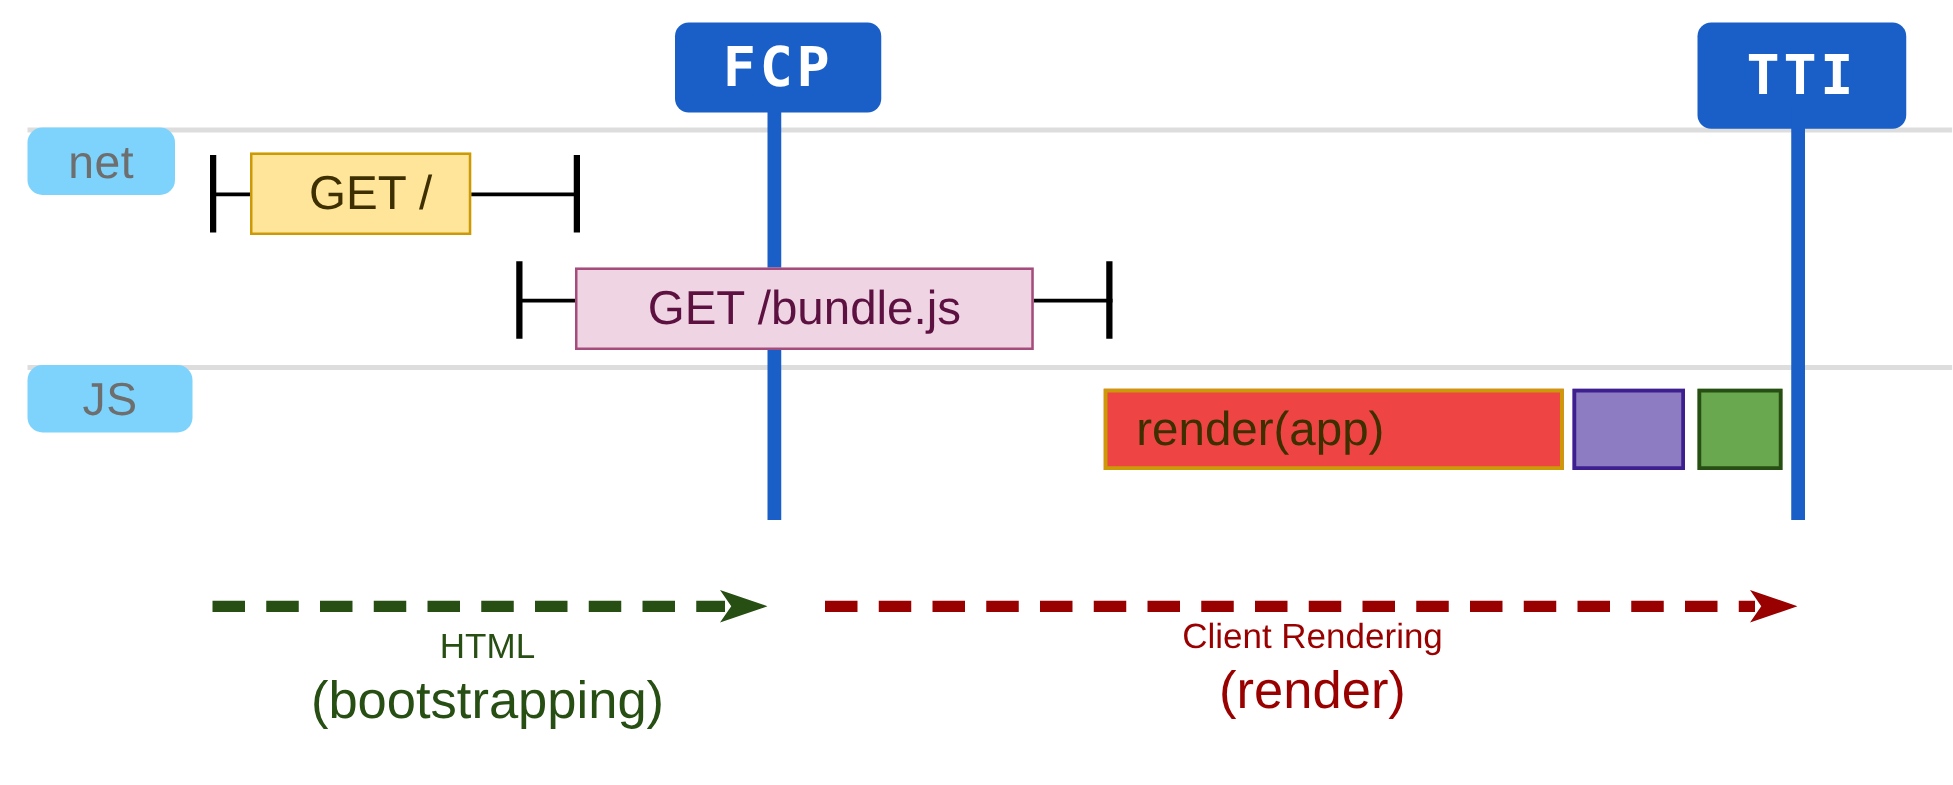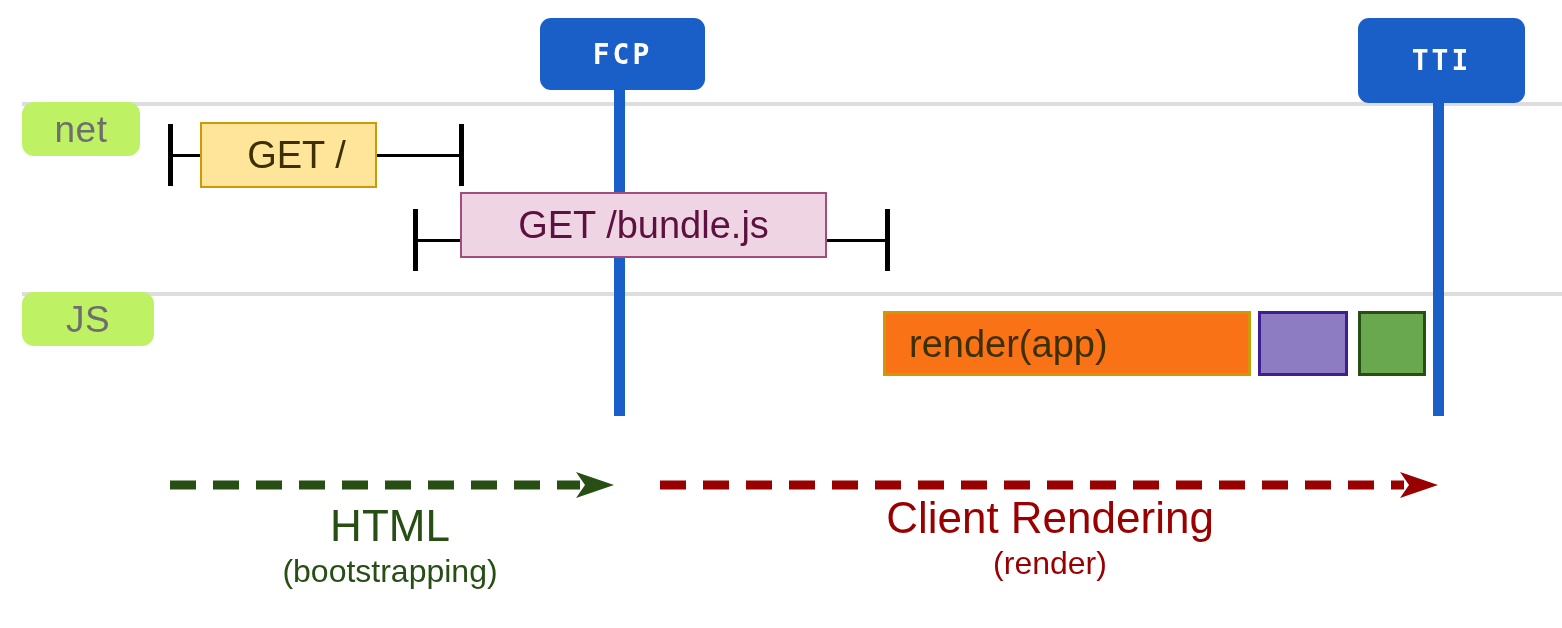--- a/index.html
+++ b/index.html
@@ -26,21 +26,21 @@
     background: #dddddd;
     left: 22px;
     right: 0;
   }
   .lane-rule.net  { top: 102px; }
   .lane-rule.js   { top: 292px; }
 
   
   .lane-chip {
     position: absolute;
-    background: #bef264;
+    background: #7dd3fc;
     border-radius: 12px;
     display: flex;
     align-items: center;
     justify-content: center;
     color: #6e6e6e;
     font-size: 37px;
     line-height: 1;
     letter-spacing: 0.5px;
     font-weight: 400;
   }
@@ -52,21 +52,21 @@
   .marker-badge {
     position: absolute;
     background: #1a5fc8;
     border-radius: 11px;
     display: flex;
     align-items: center;
     justify-content: center;
     color: #ffffff;
     font-family: "DejaVu Sans Mono", monospace;
     font-weight: bold;
-    font-size: 28px;
+    font-size: 44px;
     letter-spacing: 3px;
   }
   .marker-line {
     position: absolute;
     width: 11px;
     background: #1a5fc8;
   }
 
   #marker-fcp .marker-badge { left: 540px; top: 18px; width: 165px; height: 72px; }
   #marker-fcp .marker-line  { left: 614px; top: 86px; height: 330px; }
@@ -111,59 +111,59 @@
   
   #req-get-root .whisker-line { left: 170px; top: 154px; width: 294px; }
   #req-get-root .whisker-cap.start { left: 168px; top: 124px; height: 62px; }
   #req-get-root .whisker-cap.end   { left: 459px; top: 124px; height: 62px; }
   #req-get-root .req-bar { left: 200px; top: 122px; width: 177px; height: 66px; padding-left: 16px; }
 
   
   #req-get-bundle .whisker-line { left: 414px; top: 239px; width: 476px; }
   #req-get-bundle .whisker-cap.start { left: 413px; top: 209px; height: 62px; }
   #req-get-bundle .whisker-cap.end   { left: 885px; top: 209px; height: 62px; }
-  #req-get-bundle .req-bar { left: 460px; top: 192px; width: 367px; height: 66px; }
+  #req-get-bundle .req-bar { left: 460px; top: 214px; width: 367px; height: 66px; }
 
   
   .task-block {
     position: absolute;
     box-sizing: border-box;
     display: flex;
     align-items: center;
     justify-content: center;
     border-width: 3px;
     border-style: solid;
     font-size: 38px;
     line-height: 1;
     white-space: nowrap;
   }
   #task-render {
     left: 883px; top: 311px; width: 368px; height: 65px;
-    background: #f97316; border-color: #cc9a06; color: #3d2f00;
+    background: #ef4444; border-color: #cc9a06; color: #3d2f00;
     justify-content: flex-start; padding-left: 23px;
   }
   #task-purple {
     left: 1258px; top: 311px; width: 90px; height: 65px;
     background: #8e7cc3; border-color: #3d1f8f;
   }
   #task-green {
     left: 1358px; top: 311px; width: 68px; height: 65px;
     background: #6aa84f; border-color: #274e13;
   }
 
   
   .phase { position: absolute; }
   .phase-arrow { position: absolute; height: 30px; }
   .phase-label {
     position: absolute;
     text-align: center;
     line-height: 1.1;
   }
-  .phase-title { font-size: 44px; display: block; }
-  .phase-sub   { font-size: 32px; display: block; margin-top: 4px; }
+  .phase-title { font-size: 28px; display: block; }
+  .phase-sub   { font-size: 42px; display: block; margin-top: 4px; }
 
   #phase-html .phase-arrow { left: 168px; top: 470px; width: 446px; }
   #phase-html .phase-label { left: 190px; top: 502px; width: 400px; color: #274e13; }
 
   #phase-client .phase-arrow { left: 658px; top: 470px; width: 780px; }
   #phase-client .phase-label { left: 700px; top: 494px; width: 700px; color: #990000; }
 </style>
 </head>
 <body>
 

